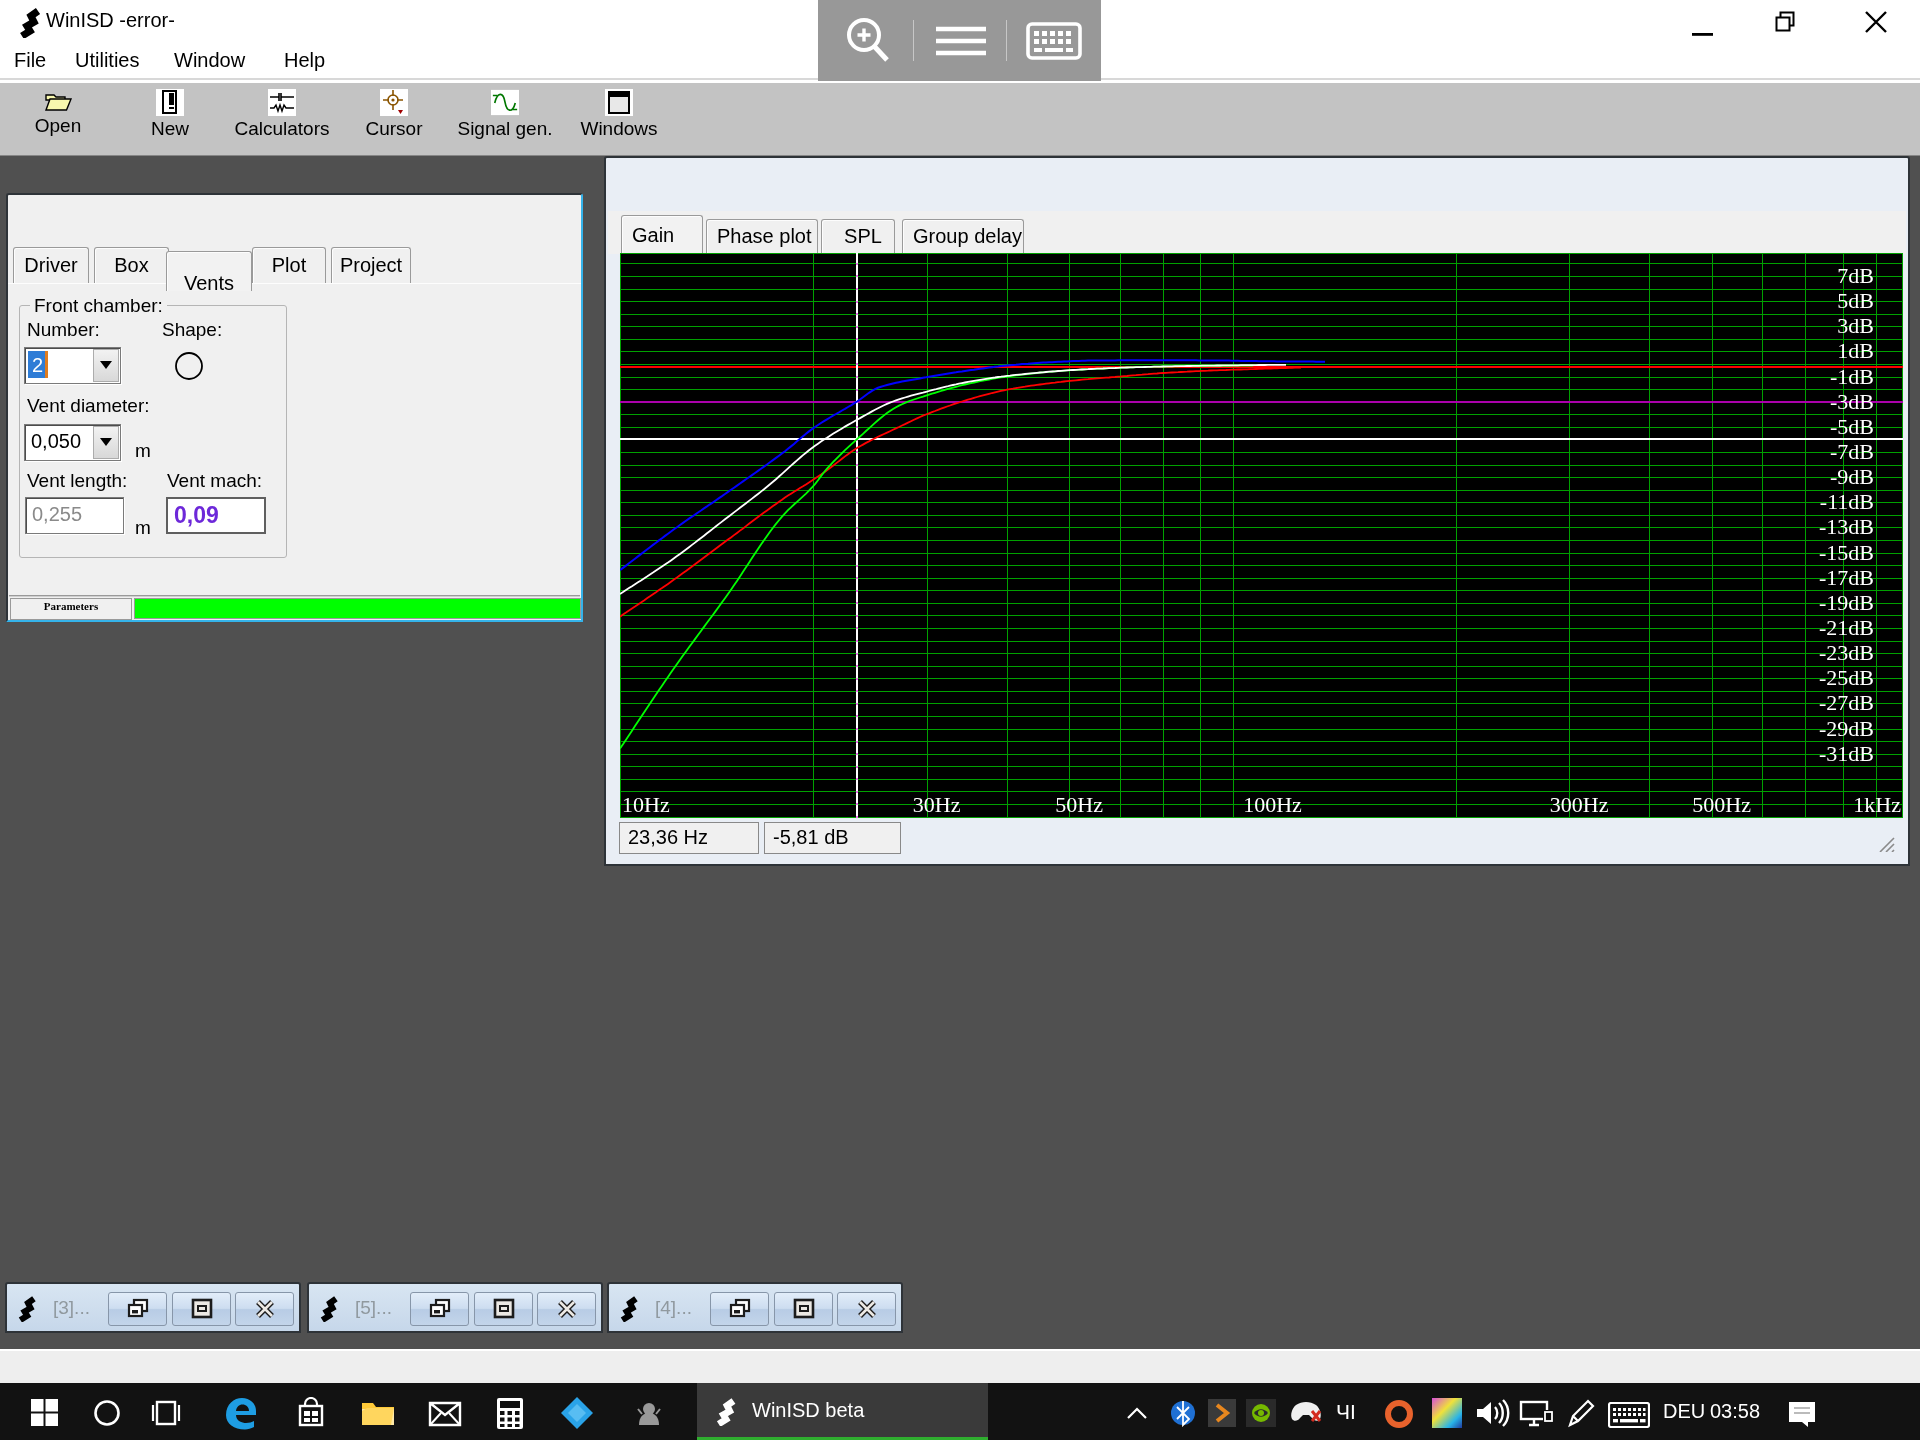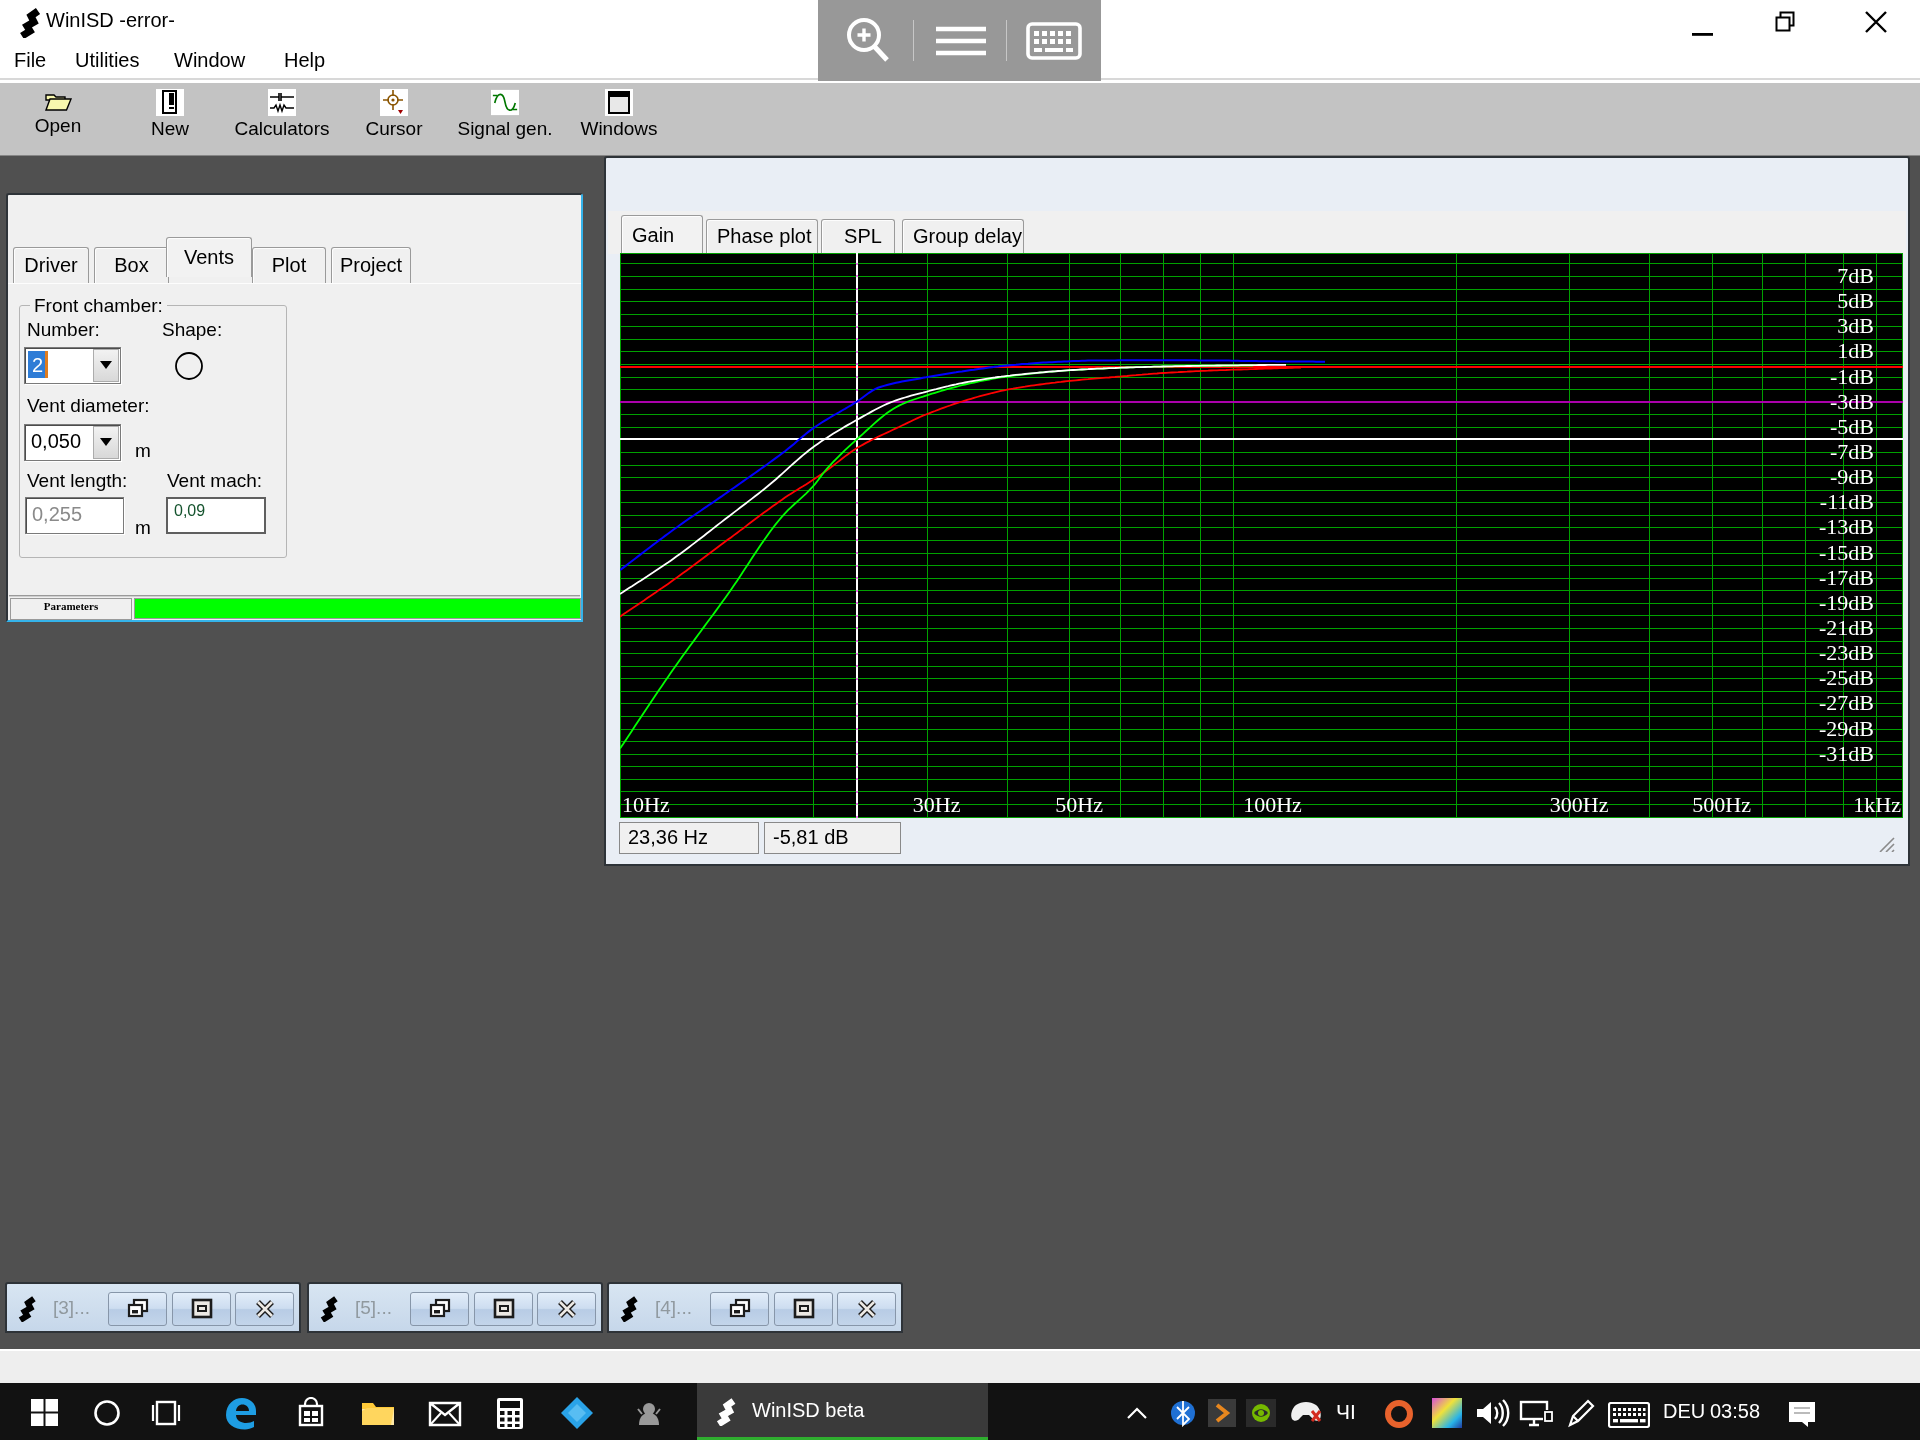--- a/index.html
+++ b/index.html
@@ -133,21 +133,21 @@
         <rect x="40" y="17" width="5" height="5"></rect>
 <rect x="8" y="26" width="8" height="4"></rect>
         <rect x="19" y="26" width="18" height="4"></rect>
         <rect x="40" y="26" width="7" height="4"></rect>
       </g>
     </svg>
   </div>
 <div id="w1">
 <div class="tab" style="left:5px;top:52px;width:76px;height:37px;padding-top:6px">Driver</div>
 <div class="tab" style="left:86px;top:52px;width:75px;height:37px;padding-top:6px">Box</div>
-<div class="tab sel" style="left:158px;top:42px;width:86px;height:40px;padding-top:8px">Vents</div>
+<div class="tab sel" style="left:158px;top:56px;width:86px;height:40px;padding-top:20px">Vents</div>
 <div class="tab" style="left:244px;top:52px;width:74px;height:37px;padding-top:6px">Plot</div>
 <div class="tab" style="left:323px;top:52px;width:80px;height:37px;padding-top:6px">Project</div>
 <div style="position:absolute;left:0px;top:88px;right:0px;height:1px;background:#fdfdfd;z-index:2"></div>
 <div class="gbox" style="left:11px;top:110px;width:268px;height:253px">
       <div class="glabel">Front chamber:</div>
     </div>
 <div class="flabel" style="left:19px;top:124px">Number:</div>
 <div class="flabel" style="left:154px;top:124px">Shape:</div>
 <div class="combo" style="left:16px;top:152px;width:97px;height:37px">
 <div style="position:absolute;left:3px;top:3px;width:17px;height:27px;background:#2e7cd6"></div>
@@ -164,21 +164,21 @@
       <div class="btn"></div>
     </div>
 <div class="flabel" style="left:127px;top:245px">m</div>
 <div class="flabel" style="left:19px;top:275px">Vent length:</div>
 <div class="flabel" style="left:159px;top:275px">Vent mach:</div>
 <div class="tedit" style="left:17px;top:302px;width:99px;height:37px">
       <div class="val" style="color:#8a8a8a">0,255</div>
     </div>
 <div class="flabel" style="left:127px;top:322px">m</div>
 <div class="tedit" style="left:158px;top:302px;width:100px;height:37px;border:2px solid #5f5f5f;box-shadow:none">
-      <div class="val" style="color:#14532d;font-weight:normal;font-size:16px;top:3px">0,09</div>
+      <div class="val" style="color:#6d28d9;font-weight:bold;font-size:23px;top:3px">0,09</div>
     </div>
 <div style="position:absolute;left:1px;top:400px;width:571px;height:2px;background:#cfcfcf;border-top:1px solid #9a9a9a"></div>
 <div style="position:absolute;left:2px;top:403px;width:122px;height:22px;background:#f0f0f0;border:1px solid #9a9a9a;font-size:11px;font-weight:bold;text-align:center;padding-top:1px;font-family:'Liberation Serif',serif">Parameters</div>
 <div style="position:absolute;left:126px;top:403px;width:447px;height:21px;background:#00ff00;border:1px solid #9a9a9a"></div>
 </div>
 <div id="w2">
 <div class="tabstrip"></div>
 <div class="tab sel" style="left:15px;top:57px;width:82px;height:38px;padding-top:8px;text-align:left;padding-left:10px">Gain</div>
 <div class="tab" style="left:100px;top:61px;width:112px;height:34px;padding-top:5px;text-align:left;padding-left:10px">Phase plot</div>
 <div class="tab" style="left:215px;top:61px;width:74px;height:34px;padding-top:5px;text-align:center;padding-left:10px">SPL</div>

